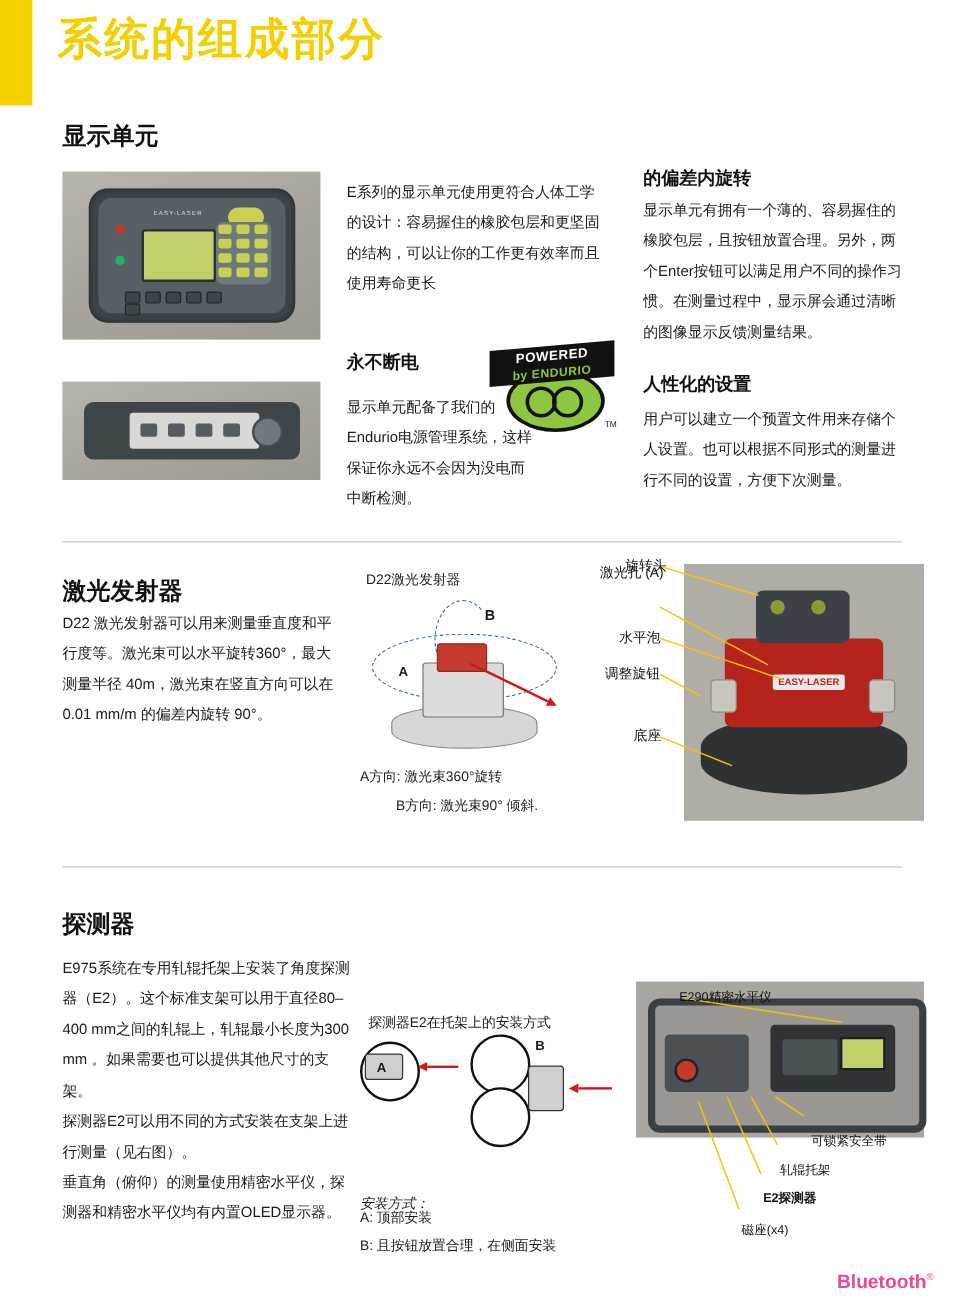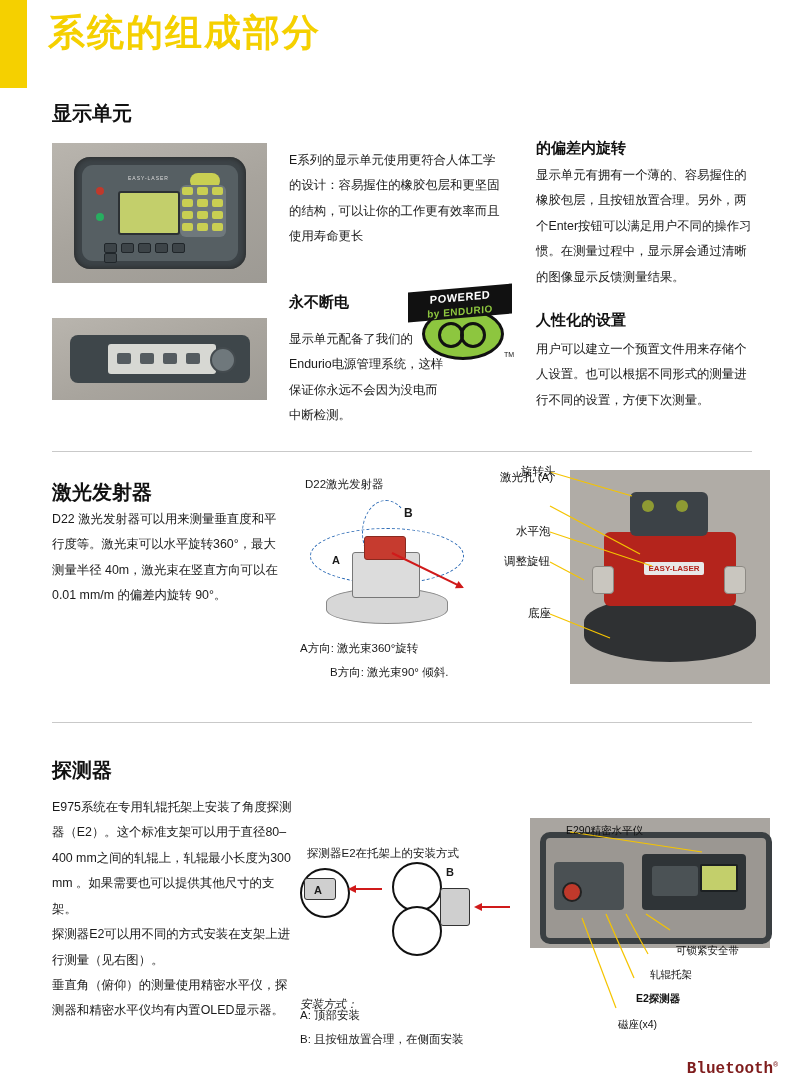--- a/index.html
+++ b/index.html
@@ -255,22 +255,22 @@
     background:#c3cf6b;border:2px solid #1c2022;border-radius:2px;
   }
   .det-photo .unitR .kp{
     position:absolute;left:10px;top:12px;width:46px;height:30px;background:#4b5255;border-radius:3px;
   }
   .dp-lab{position:absolute;font-size:10.5px;color:#111;white-space:nowrap;}
   .dp-lines line{stroke:#f5c400;stroke-width:1.2;}
 
   .bt{
     position:absolute;right:22px;bottom:12px;
-    font-size:16px;font-weight:bold;color:#7f1d1d;
-    font-family:Liberation Mono, monospace;
+    font-size:16px;font-weight:bold;color:#ec4899;
+    font-family:Liberation Sans, sans-serif;
   }
   .bt sup{font-size:8px;font-weight:normal;}
 </style>
 </head>
 <body>
 
 <div class="yellow-bar"></div>
 <div class="page-title">系统的组成部分</div>
 
 <div class="sec-h" id="sec-display-h">显示单元</div>

